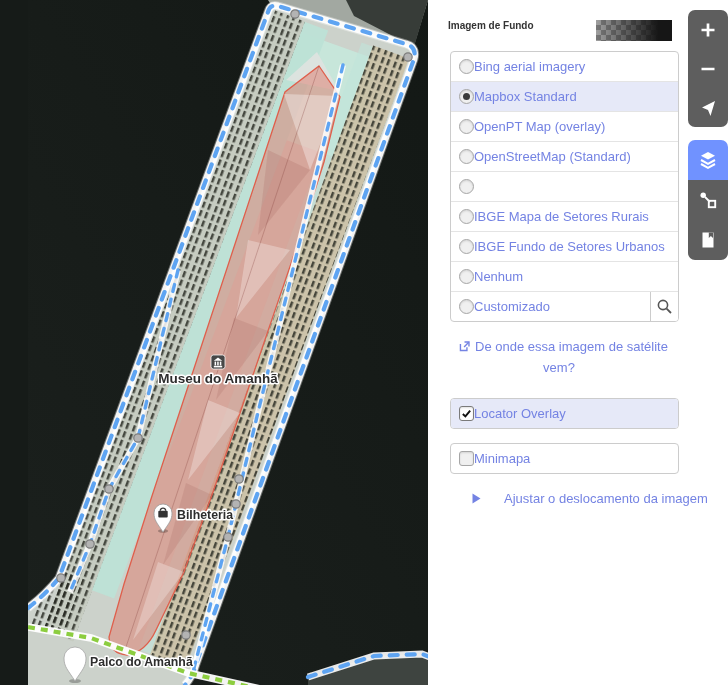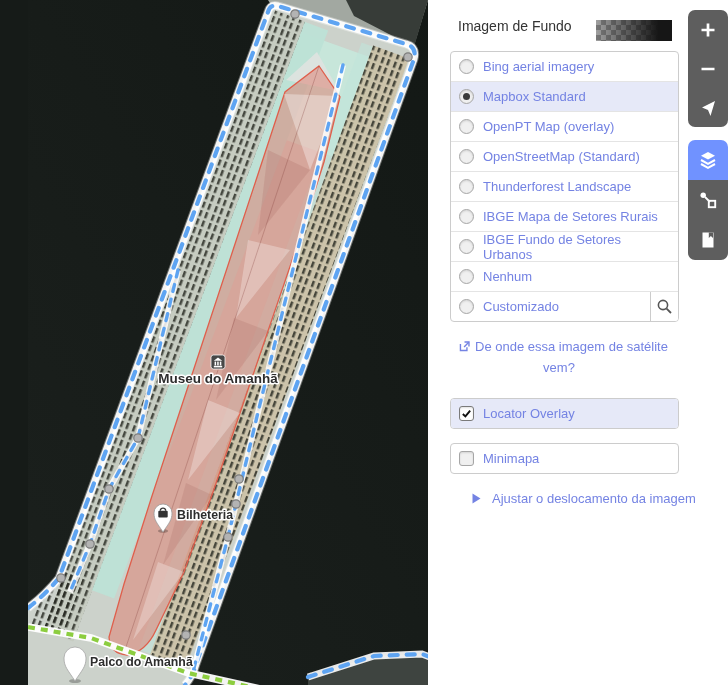--- a/index.html
+++ b/index.html
@@ -9,47 +9,47 @@
   }
   
   #map-wrap{position:absolute;left:0;top:0;width:428px;height:685px;background:#161b18;padding-left:28px;}
   #map-wrap svg{display:block;}
   .map-label{font-family:"Liberation Sans",sans-serif;font-weight:bold;fill:#2d2d2d;
     stroke:#ffffff;stroke-width:3px;paint-order:stroke;stroke-linejoin:round;}
 
   
   #panel{position:absolute;left:428px;top:0;width:300px;height:685px;background:#fff;
     box-sizing:border-box;padding:18px 0 0 14px;}
-  .panel-title{font-size:14px;font-weight:normal;color:#333;margin:0 0 0 16px;line-height:16px;}
+  .panel-title{font-size:10px;font-weight:bold;color:#333;margin:0 0 0 6px;line-height:16px;}
   .opacity-slider{
     position:absolute;top:20px;left:168px;width:76px;height:21px;
     background-image:
       linear-gradient(45deg,#9a9a9a 25%,transparent 25%,transparent 75%,#9a9a9a 75%),
       linear-gradient(45deg,#9a9a9a 25%,#cfcfcf 25%,#cfcfcf 75%,#9a9a9a 75%);
     background-size:10px 10px;background-position:0 0,5px 5px;
   }
   .opacity-slider::after{content:"";position:absolute;inset:0;
     background:linear-gradient(to right,rgba(15,15,15,.25),rgba(15,15,15,.85) 70%,#161616 82%);}
   .list-box{width:227px;margin:17px 0 0 8px;border:1px solid #ccc;border-radius:4px;
     background:#fff;overflow:hidden;}
-  .row{height:29px;display:flex;align-items:center;gap:9px;padding:0 8px;
+  .row{height:29px;display:flex;align-items:center;padding:0 8px;
     border-top:1px solid #e4e4e4;color:#7483e3;font-size:13px;position:relative;cursor:pointer;}
   .row:first-child{border-top:none;}
   .row.selected{background:#e6e9f8;}
   .radio{width:13px;height:13px;border-radius:50%;border:1px solid #a6a6a6;background:#f0f0f0;
     box-shadow:inset 0 1px 2px rgba(0,0,0,.12);flex:none;position:relative;}
   .radio.checked::after{content:"";position:absolute;inset:3px;border-radius:50%;background:#3b3b3b;}
   .checkbox{width:13px;height:13px;border:1px solid #a6a6a6;border-radius:3px;background:#f0f0f0;
     box-shadow:inset 0 1px 2px rgba(0,0,0,.12);flex:none;display:flex;align-items:center;justify-content:center;}
   .checkbox.checked{background:#fff;border-color:#7a7a7a;}
   .search-btn{position:absolute;right:0;top:0;bottom:0;width:27px;border-left:1px solid #ccc;
     display:flex;align-items:center;justify-content:center;background:#fff;}
   .panel-link{color:#7483e3;font-size:13px;line-height:19px;width:234px;margin:15px 0 0 0;cursor:pointer;text-align:center;}
   .panel-link .lnk-icon{display:inline-block;vertical-align:-2px;margin:0 4px 0 8px;}
-  .adjust-link{color:#7483e3;font-size:13px;margin:17px 4px 0 6px;display:flex;align-items:center;gap:11px;cursor:pointer;padding-left:24px;}
+  .adjust-link{color:#7483e3;font-size:13px;margin:17px 4px 0 6px;display:flex;align-items:center;gap:23px;cursor:pointer;padding-left:24px;}
 
   
   .ctrl-group{position:absolute;left:688px;width:40px;border-radius:7px;overflow:hidden;}
   #zoom-ctrl{top:10px;}
   #layer-ctrl{top:140px;}
   .ctrl-btn{width:40px;height:39px;background:#5e5e5e;border:none;display:flex;
     align-items:center;justify-content:center;padding:0;cursor:pointer;}
   #layer-ctrl .ctrl-btn{height:40px;}
   .ctrl-btn.active{background:#7092ff;}
 </style>
@@ -198,21 +198,20 @@
     <div class="row">
       <span class="radio"></span>
       <span>OpenPT Map (overlay)</span>
     </div>
     <div class="row">
       <span class="radio"></span>
       <span>OpenStreetMap (Standard)</span>
     </div>
     <div class="row">
       <span class="radio"></span>
-      <span>Thunderforest Landscape</span>
     </div>
     <div class="row">
       <span class="radio"></span>
       <span>IBGE Mapa de Setores Rurais</span>
     </div>
     <div class="row">
       <span class="radio"></span>
       <span>IBGE Fundo de Setores Urbanos</span>
     </div>
     <div class="row">

